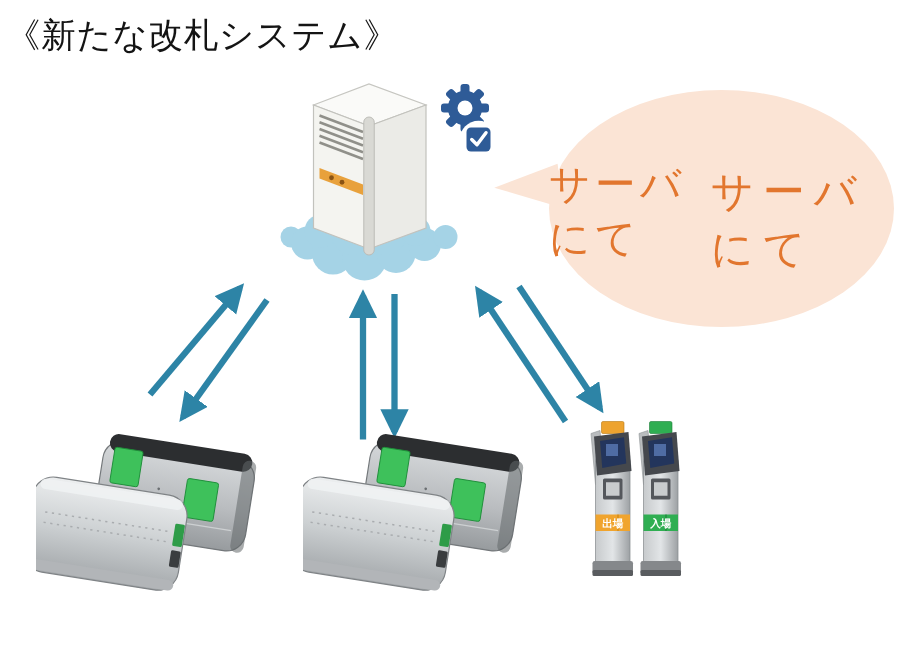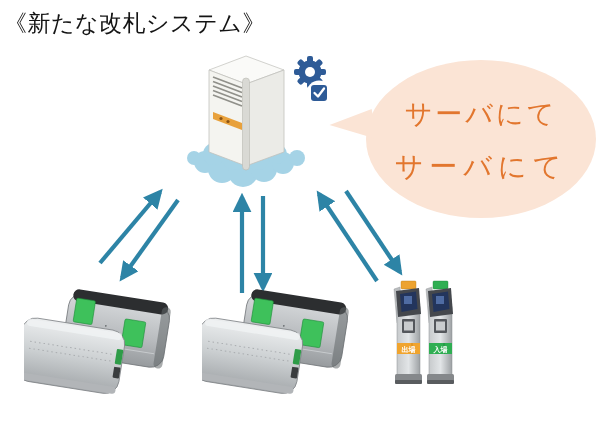--- a/index.html
+++ b/index.html
@@ -17,21 +17,21 @@
     position:absolute;left:366px;top:60px;width:230px;height:158px;
     background:#fbe4d5;border-radius:50%;
   }
   .bubble-tail{
     position:absolute;left:330px;top:112px;width:0;height:0;
     border-top:10px solid transparent;border-bottom:20px solid transparent;
     border-right:44px solid #fbe4d5;transform:rotate(-8deg);
   }
   .bubble-text{
     position:absolute;left:366px;top:60px;width:230px;height:158px;
-    display:flex;flex-direction:column;align-items:center;justify-content:center;
+    display:flex;flex-direction:row;align-items:center;justify-content:center;
     color:#e2762e;
   }
   .bubble-line1{font-size:27px;letter-spacing:3px;margin-top:4px;}
   .bubble-line2{font-size:28px;letter-spacing:6px;margin-top:16px;}
   svg{display:block;}
   .arrows{position:absolute;left:0;top:0;pointer-events:none;}
 </style>
 </head>
 <body>
 

